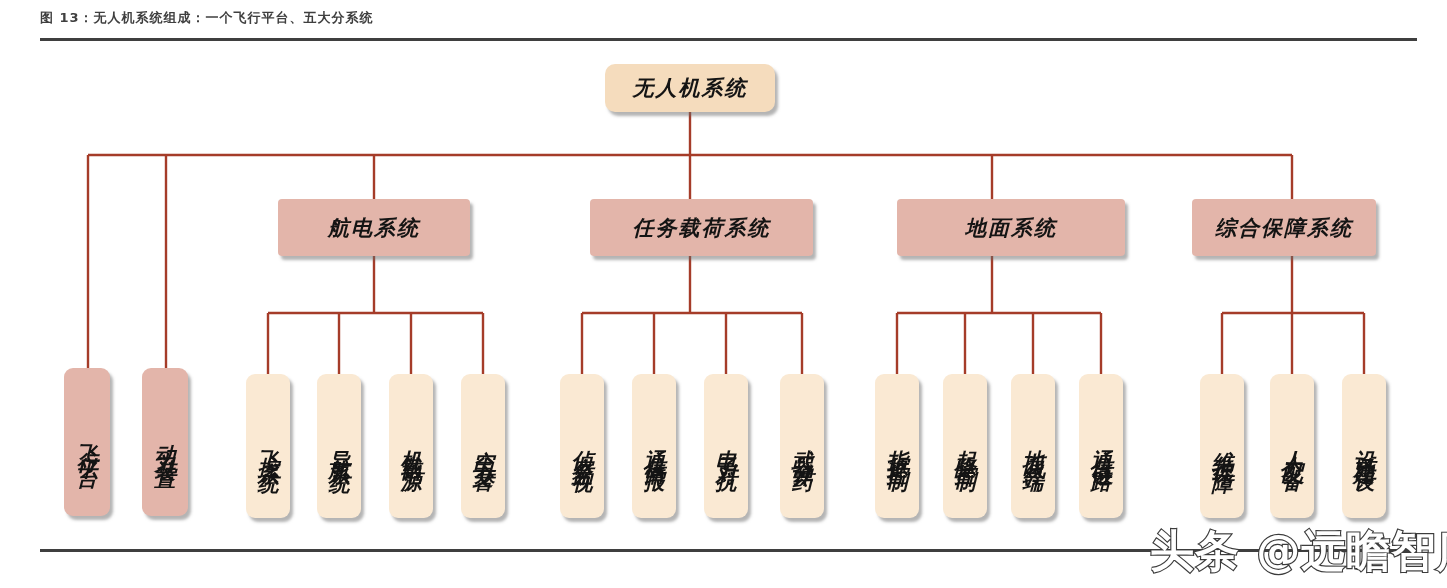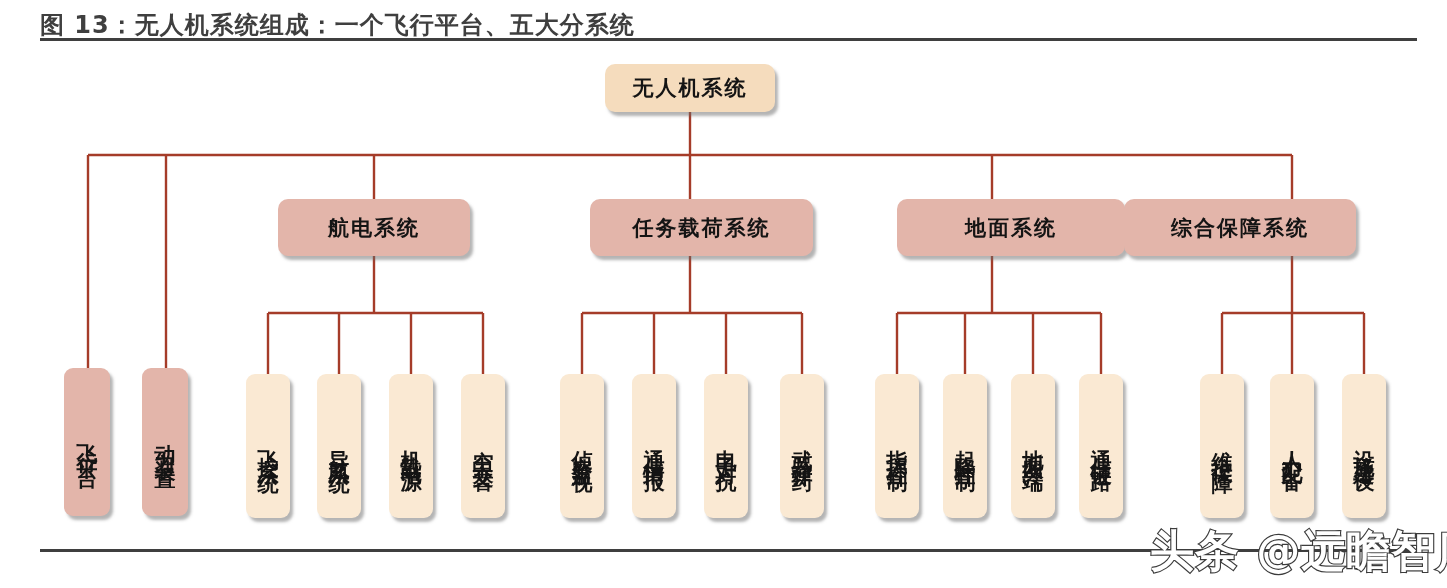--- a/index.html
+++ b/index.html
@@ -5,47 +5,48 @@
   html,body{margin:0;padding:0;background:#ffffff;}
   .canvas{
     position:relative;
     width:1447px;height:588px;
     background:#ffffff;
     overflow:hidden;
     font-family:"DejaVu Sans","Liberation Sans",sans-serif;
   }
   .figure-title{
     position:absolute;left:40px;top:9px;
-    font-size:24px;font-weight:bold;color:#3f3f3f;
+    font-size:13px;font-weight:bold;color:#3f3f3f;
     letter-spacing:1px;white-space:nowrap;
   }
   .rule{position:absolute;background:#3f3f3f;height:3px;}
   .title-rule{left:40px;top:38px;width:1377px;}
   .bottom-rule{left:40px;top:549px;width:1377px;}
   .connectors{position:absolute;left:0;top:0;z-index:1;}
   .connectors line{stroke:#a53c29;stroke-width:2.4;}
   .node{
     position:absolute;z-index:2;
     display:flex;align-items:center;justify-content:center;
     font-weight:bold;color:#141414;
     box-shadow:3px 4px 3px rgba(105,105,105,.5);
     text-align:center;
+    font-style:italic;
   }
   .root{
     left:605px;top:64px;width:170px;height:48px;
     background:#f5dcbd;border-radius:10px;font-size:21px;letter-spacing:2px;
   }
   .branch{
-    top:199px;height:57px;background:#e3b5aa;border-radius:10px;
+    top:199px;height:57px;background:#e3b5aa;border-radius:4px;
     font-size:21px;letter-spacing:2px;
   }
   .branch-avionics{left:278px;width:192px;}
   .branch-mission{left:590px;width:223px;}
   .branch-ground{left:897px;width:228px;}
-  .branch-support{left:1124px;width:232px;}
+  .branch-support{left:1192px;width:184px;}
   .leaf{
     top:374px;width:44px;height:144px;
     background:#fae9d3;border-radius:9px;
     writing-mode:vertical-rl;text-orientation:upright;
     font-size:21px;letter-spacing:7px;line-height:44px;
     padding-top:2px;box-sizing:border-box;
   }
   .platform{
     top:368px;width:46px;height:148px;background:#e3b5aa;
     font-size:21px;letter-spacing:8px;

